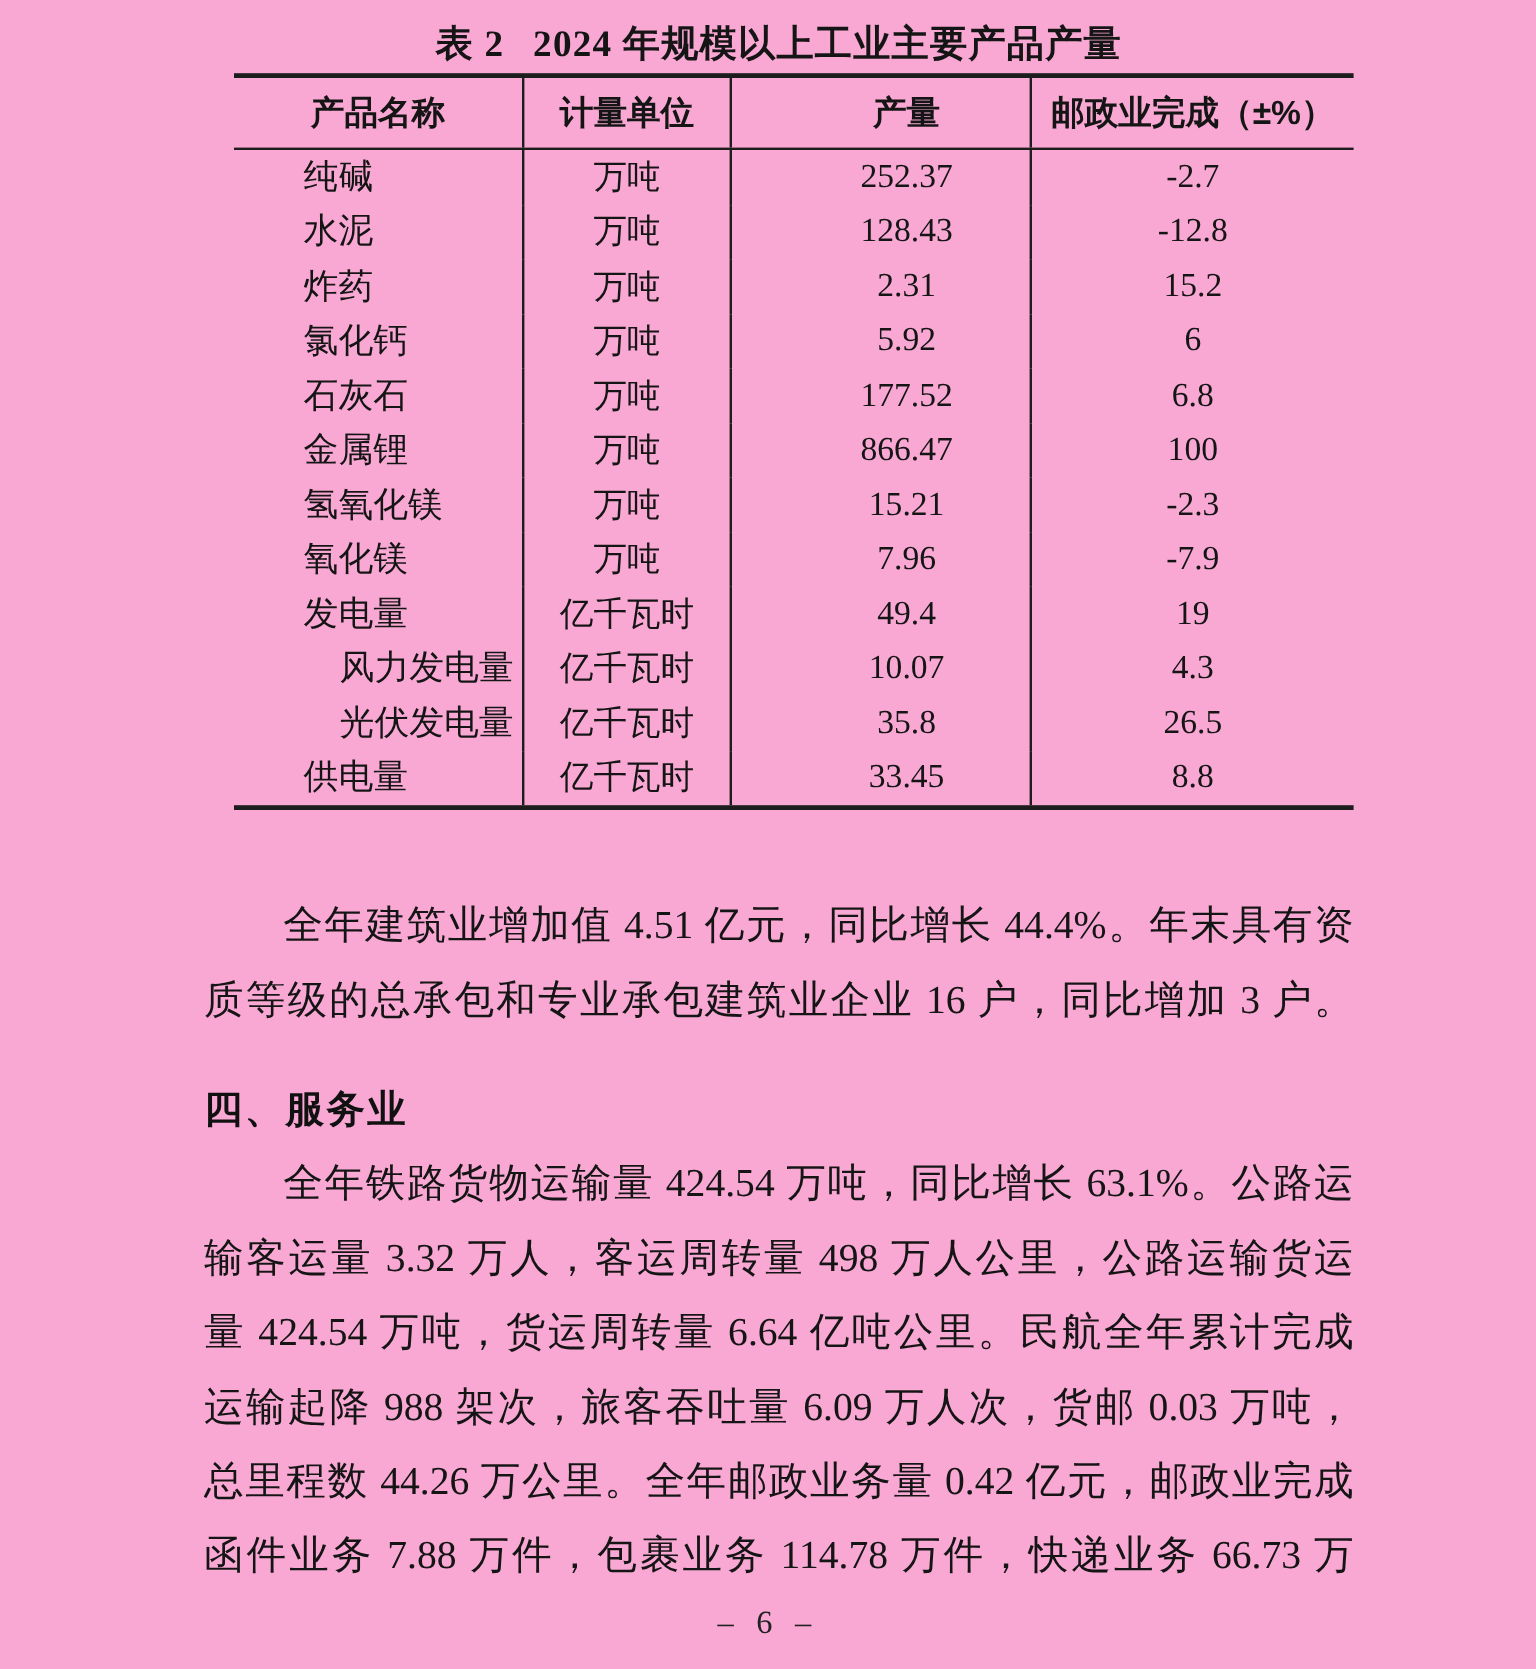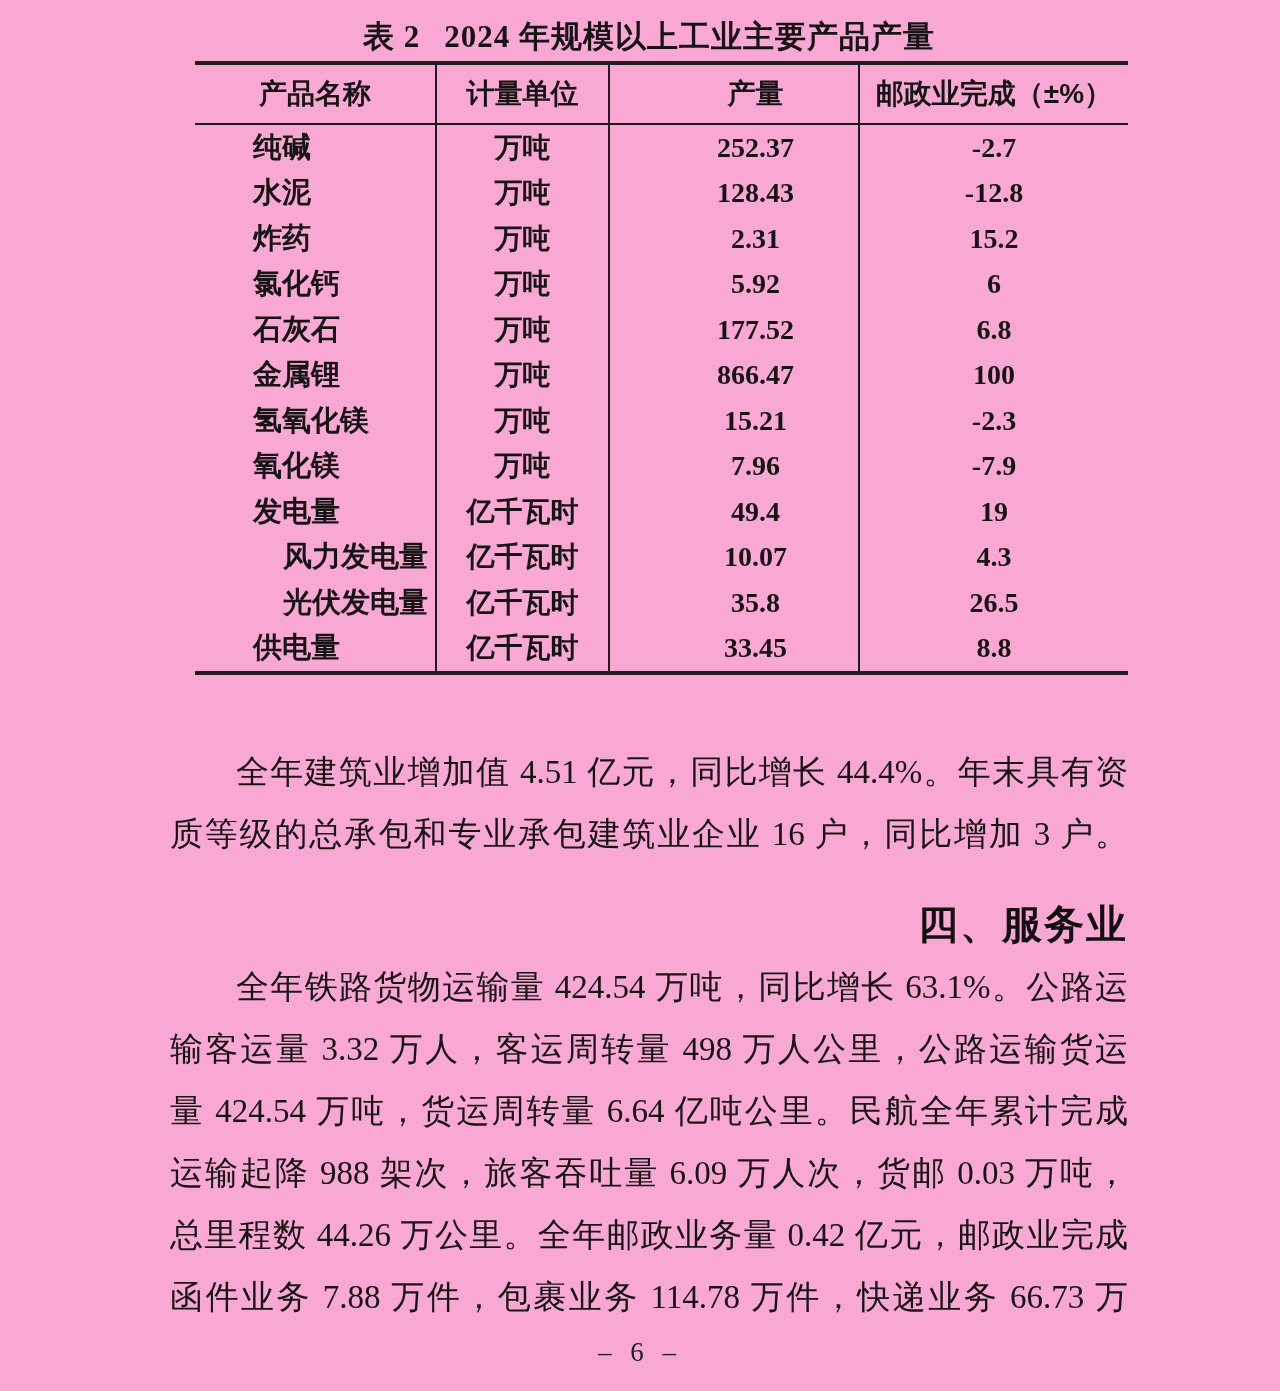--- a/index.html
+++ b/index.html
@@ -27,21 +27,21 @@
     border-top: 4px solid #1d1d1d;
     border-bottom: 4px solid #1d1d1d;
   }
   .thead {
     display: flex; height: 60px;
     border-bottom: 2px solid #1d1d1d;
     font-weight: bold; font-size: 28px;
     font-family: "Liberation Sans", "DejaVu Sans", sans-serif;
   }
   .thead .cell { display: flex; align-items: center; justify-content: center; }
-  .tbody { display: flex; flex-direction: column; height: 546px; font-size: 28px; font-weight: bold; }
+  .tbody { display: flex; flex-direction: column; height: 546px; font-size: 28px; }
   .trow { flex: 1; display: flex; }
   .trow .cell { display: flex; align-items: center; justify-content: center; }
   .c1 { width: 242px; }
   .c2 { width: 173px; }
   .c3 { width: 250px; padding-left: 43px; }
   .c4 { flex: 1; }
   .c1, .c2, .c3 { border-right: 2px solid #1d1d1d; }
   .trow .c1 { justify-content: flex-start; padding-left: 58px; font-size: 29px; }
   .trow.indent .c1 { padding-left: 88px; }
 
@@ -52,21 +52,21 @@
     text-align: justify; text-align-last: justify;
     white-space: nowrap; overflow: hidden;
   }
   .text-line.first { padding-left: 66px; }
   .para-construction { top: 741px; }
   .para-services { top: 956px; }
 
   .section-heading {
     position: absolute; left: 170px; width: 958px; top: 900px;
     height: 48px; line-height: 48px;
-    text-align: right; font-size: 40px; font-weight: bold;
+    text-align: left; font-size: 32px; font-weight: bold;
     font-family: "Liberation Sans", "DejaVu Sans", sans-serif;
     letter-spacing: 2px; color: #111111;
   }
 
   
   .page-footer {
     position: absolute; left: 0; width: 1280px; top: 1337px;
     text-align: center; font-size: 27px; letter-spacing: 6px; color: #222222;
   }
 </style>

